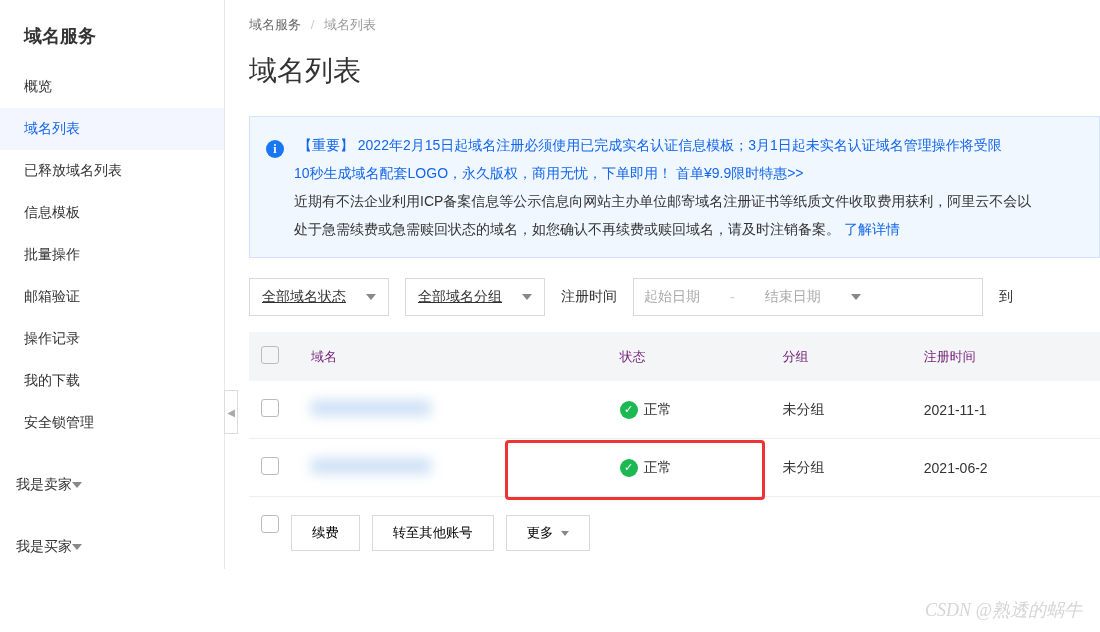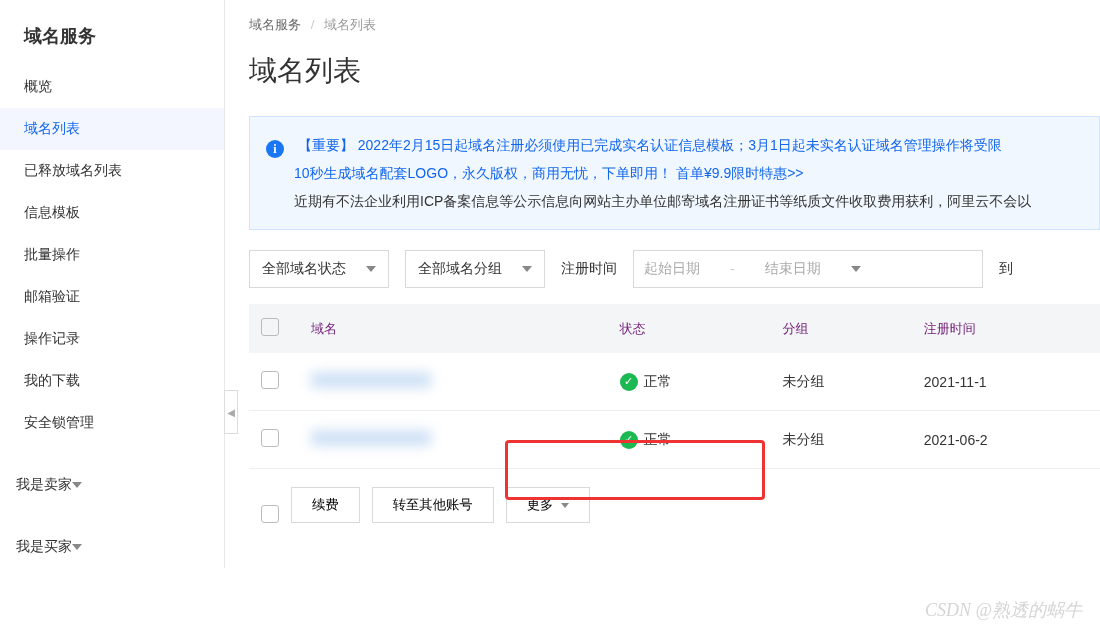--- a/index.html
+++ b/index.html
@@ -13,21 +13,21 @@
     .main { flex: 1; min-width: 0; padding: 0 0 0 24px; position: relative; }
     .breadcrumb { padding: 16px 0 8px; font-size: 13px; color: #999; }
     .breadcrumb a { color: #666; text-decoration: none; }
     .breadcrumb-sep { margin: 0 6px; color: #ccc; }
     .page-title { font-size: 28px; font-weight: 400; padding: 10px 0 26px; color: #333; }
     .notice { background: #f1f7ff; border: 1px solid #d1e3ff; padding: 14px 16px; margin-bottom: 20px; line-height: 2; font-size: 14px; }
     .notice-icon { display: inline-flex; width: 18px; height: 18px; background: #1977f4; border-radius: 50%; color: #fff; justify-content: center; align-items: center; font-size: 12px; font-weight: 700; margin-right: 10px; vertical-align: -3px; font-style: normal; font-family: serif; }
     .notice .link { color: #1366ec; text-decoration: none; }
     .notice-dark { color: #333; }
     .filters { display: flex; gap: 16px; align-items: center; margin-bottom: 16px; }
-    .select { border: 1px solid #d9d9d9; padding: 0 12px; height: 38px; display: flex; align-items: center; gap: 20px; min-width: 140px; justify-content: space-between; }
+    .select { border: 1px solid #d9d9d9; padding: 0 12px; height: 38px; display: flex; align-items: center; gap: 20px; min-width: 140px; justify-content: space-between; text-decoration: underline; }
     .select-label { color: #333; }
     .chevron-down { width: 0; height: 0; border-left: 5px solid transparent; border-right: 5px solid transparent; border-top: 6px solid #888; }
     .filter-label { color: #333; }
     .date-range { border: 1px solid #d9d9d9; height: 38px; display: flex; align-items: center; padding: 0 10px; gap: 30px; min-width: 350px; color: #aaa; text-align: center; }
     .date-sep { color: #ccc; }
     .search-row { display: flex; gap: 12px; align-items: center; margin-bottom: 16px; }
     .search-combo { display: flex; border: 1px solid #d9d9d9; height: 38px; align-items: center; width: 370px; }
     .search-type { padding: 0 14px; border-right: 1px solid #d9d9d9; height: 100%; display: flex; align-items: center; }
     .search-input { flex: 1; border: none; padding: 0 10px; height: 100%; font-size: 14px; outline: none; }
     .search-input::placeholder { color: #aaa; }
@@ -38,21 +38,21 @@
     .reset-btn { height: 38px; padding: 0 20px; border: 1px solid #d9d9d9; background: #fff; }
     .table { width: 100%; border-collapse: collapse; }
     .table th { background: #f4f5f7; font-weight: 400; text-align: left; padding: 14px 12px; font-size: 13px; color: #701a75; }
     .table td { padding: 18px 12px; border-bottom: 1px solid #eee; font-size: 14px; }
     .checkbox { width: 18px; height: 18px; border: 1px solid #bbb; border-radius: 3px; display: inline-block; }
     .status-ok { display: inline-flex; align-items: center; gap: 6px; }
     .ok-icon { width: 18px; height: 18px; background: #1cb953; border-radius: 50%; display: inline-flex; align-items: center; justify-content: center; color: #fff; font-size: 11px; }
     .blurred { filter: blur(6px); background: #cfe1f5; color: #cfe1f5; display: inline-block; width: 120px; height: 16px; }
     .highlight-row td:first-child, .highlight-row td:nth-child(2) { position: relative; }
     .highlight-box { position: absolute; border: 3px solid #e33; left: 280px; top: 440px; width: 260px; height: 60px; border-radius: 4px; pointer-events: none; }
-    .batch-bar { display: flex; gap: 12px; align-items: flex-end; padding: 18px 12px; }
+    .batch-bar { display: flex; gap: 12px; align-items: flex-start; padding: 18px 12px; }
     .batch-btn { height: 36px; padding: 0 20px; border: 1px solid #d9d9d9; background: #fff; display: inline-flex; align-items: center; gap: 8px; }
     .more-chev { width: 0; height: 0; border-left: 4px solid transparent; border-right: 4px solid transparent; border-top: 5px solid #888; }
     .collapse-handle { position: absolute; left: -1px; top: 390px; width: 14px; height: 44px; border: 1px solid #ddd; background: #fff; display: flex; align-items: center; justify-content: center; color: #aaa; font-size: 10px; }
     .watermark { position: fixed; bottom: 10px; right: 18px; color: #d5d5d5; font-size: 18px; font-style: italic; font-family: serif; pointer-events: none; margin-top: 35px; }
     .endcol { color: #333; }
   </style>
 </head>
 <body>
 
 <div class="layout">
@@ -94,20 +94,24 @@
       <div>
         <span class="notice-icon">i</span>
         <span class="link">【重要】</span>
         <span class="link">2022年2月15日起域名注册必须使用已完成实名认证信息模板；3月1日起未实名认证域名管理操作将受限</span>
       </div>
       <div style="padding-left:28px">
         <span class="link">10秒生成域名配套LOGO，永久版权，商用无忧，下单即用！</span>
         <a href="#" class="link">首单¥9.9限时特惠&gt;&gt;</a>
       </div>
       <div class="notice-dark" style="padding-left:28px">近期有不法企业利用ICP备案信息等公示信息向网站主办单位邮寄域名注册证书等纸质文件收取费用获利，阿里云不会以</div>
+      <div class="notice-dark" style="padding-left:28px">
+        <span>处于急需续费或急需赎回状态的域名，如您确认不再续费或赎回域名，请及时注销备案。</span>
+        <a href="#" class="link">了解详情</a>
+      </div>
     </div>
 
     <div class="filters">
       <div class="select">
         <span class="select-label">全部域名状态</span>
         <span class="chevron-down"></span>
       </div>
       <div class="select">
         <span class="select-label">全部域名分组</span>
         <span class="chevron-down"></span>

